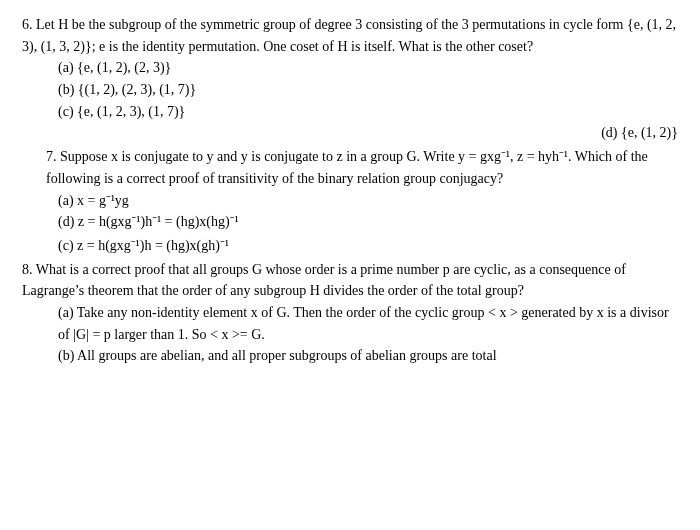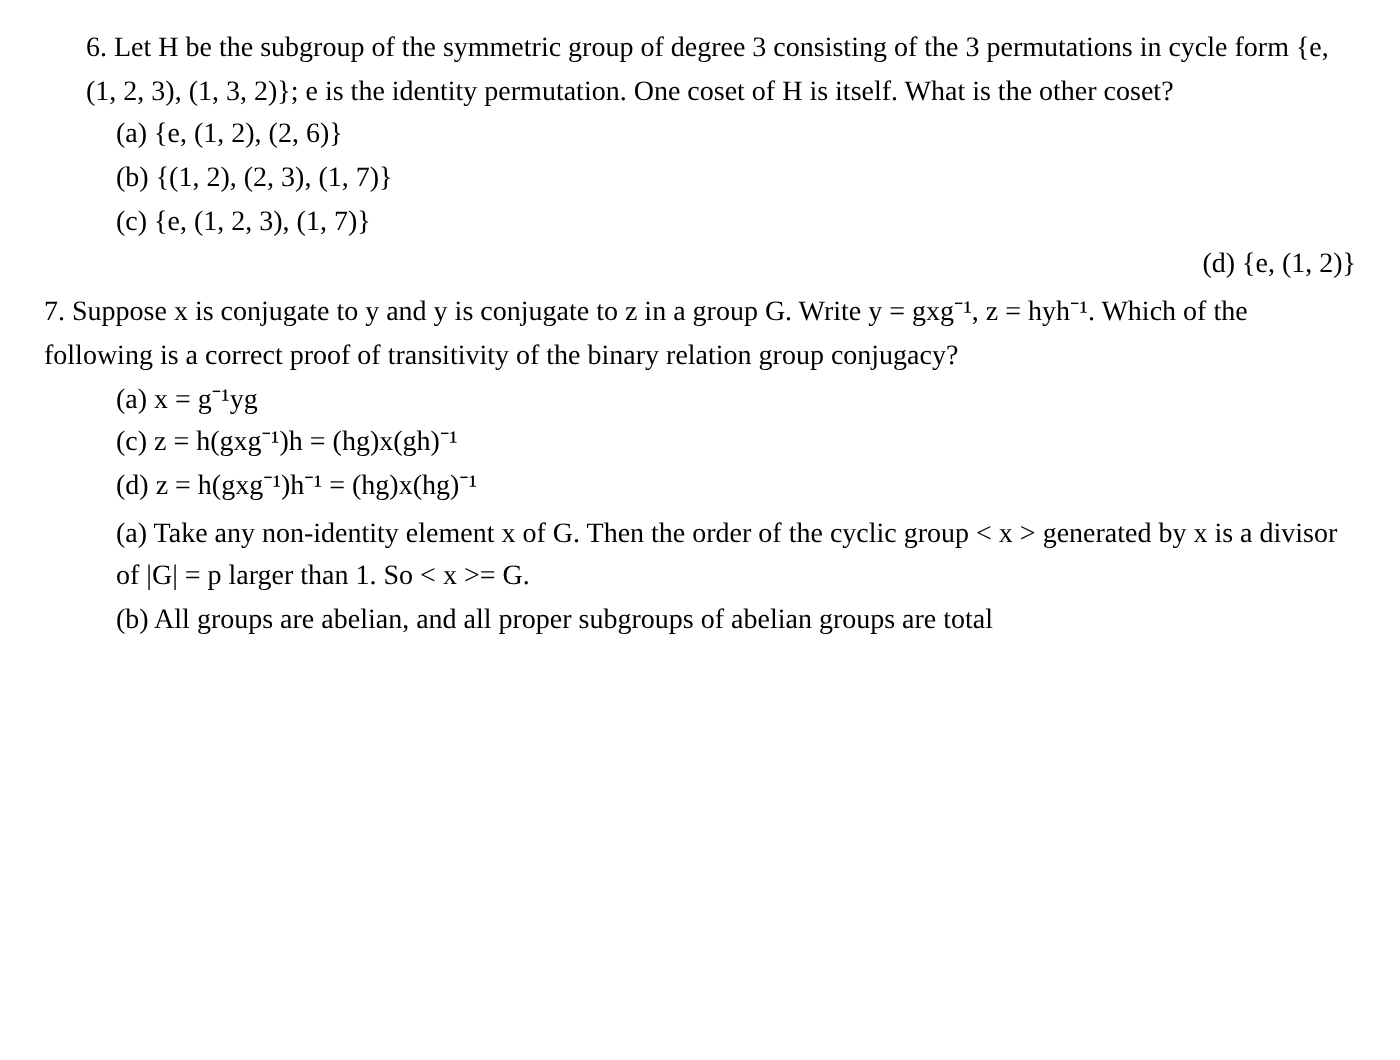--- a/index.html
+++ b/index.html
@@ -26,30 +26,31 @@
     }
     .indent-a {
       padding-left: 36px;
     }
   </style>
 </head>
 <body>
 
 <div class="content">
 
-  <p style="text-indent: 0; margin-bottom: 0; margin-left: 21px;">6.  Let H be the subgroup of the symmetric group of degree 3 consisting of the 3 permutations in cycle form {e, (1, 2, 3), (1, 3, 2)}; e is the identity permutation.  One coset of H is itself.  What is the other coset?</p>
+  <p style="text-indent: 0; margin-bottom: 0;">6.  Let H be the subgroup of the symmetric group of degree 3 consisting of the 3 permutations in cycle form {e, (1, 2, 3), (1, 3, 2)}; e is the identity permutation.  One coset of H is itself.  What is the other coset?</p>
 
-  <p class="indent-a">(a) {e, (1, 2), (2, 6)}</p>
+  <p class="indent-a">(a) {e, (1, 2), (2, 3)}</p>
   <p class="indent-a">(b) {(1, 2), (2, 3), (1, 7)}</p>
   <p class="indent-a">(c) {e, (1, 2, 3), (1, 7)}</p>
   <p class="indent-a" style="margin-bottom: 2px; text-align: right;">(d) {e, (1, 2)}</p>
 
-  <p style="text-indent: 0; margin-top: 2px;">7.  Suppose x is conjugate to y and y is conjugate to z in a group G.  Write y = gxg⁻¹, z = hyh⁻¹.  Which of the following is a correct proof of transitivity of the binary relation group conjugacy?</p>
+  <p style="text-indent: 0; margin-top: 2px; margin-left: 24px;">7.  Suppose x is conjugate to y and y is conjugate to z in a group G.  Write y = gxg⁻¹, z = hyh⁻¹.  Which of the following is a correct proof of transitivity of the binary relation group conjugacy?</p>
 
   <p class="indent-a">(a) x = g⁻¹yg</p>
+  <p class="indent-a" style="margin-bottom: 2px;">(d) z = h(gxg⁻¹)h⁻¹ = (hg)x(hg)⁻¹</p>
   <p class="indent-a">(c) z = h(gxg⁻¹)h = (hg)x(gh)⁻¹</p>
-  <p class="indent-a" style="margin-bottom: 2px;">(d) z = h(gxg⁻¹)h⁻¹ = (hg)x(hg)⁻¹</p>
 
+  <p style="text-indent: 0; margin-top: 2px;">8.  What is a correct proof that all groups G whose order is a prime number p are cyclic, as a consequence of Lagrange’s theorem that the order of any subgroup H divides the order of the total group?</p>
 
   <p class="indent-a">(a) Take any non-identity element x of G.  Then the order of the cyclic group &lt; x &gt; generated by x is a divisor of |G| = p larger than 1.  So &lt; x &gt;= G.</p>
   <p class="indent-a">(b) All groups are abelian, and all proper subgroups of abelian groups are total</p>
 
 </div>
 
 </body></html>

